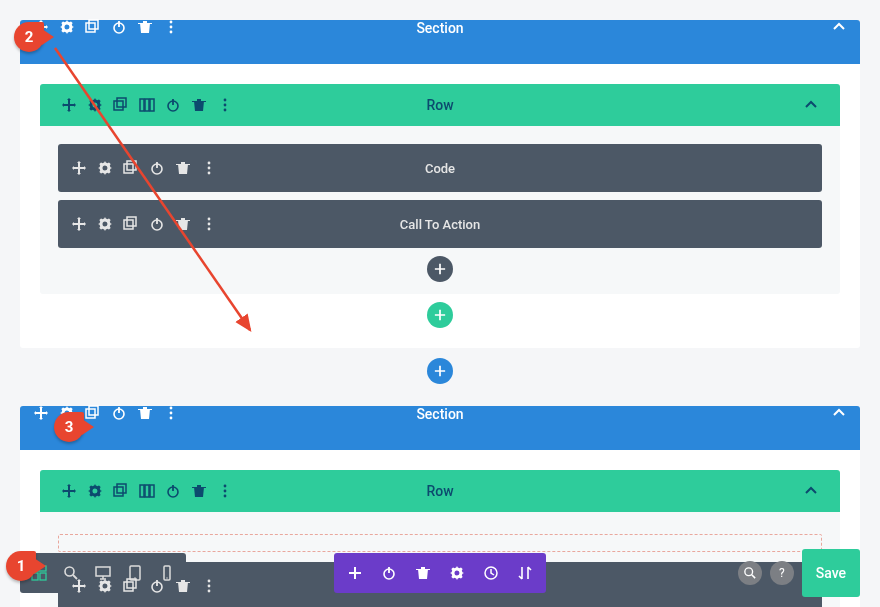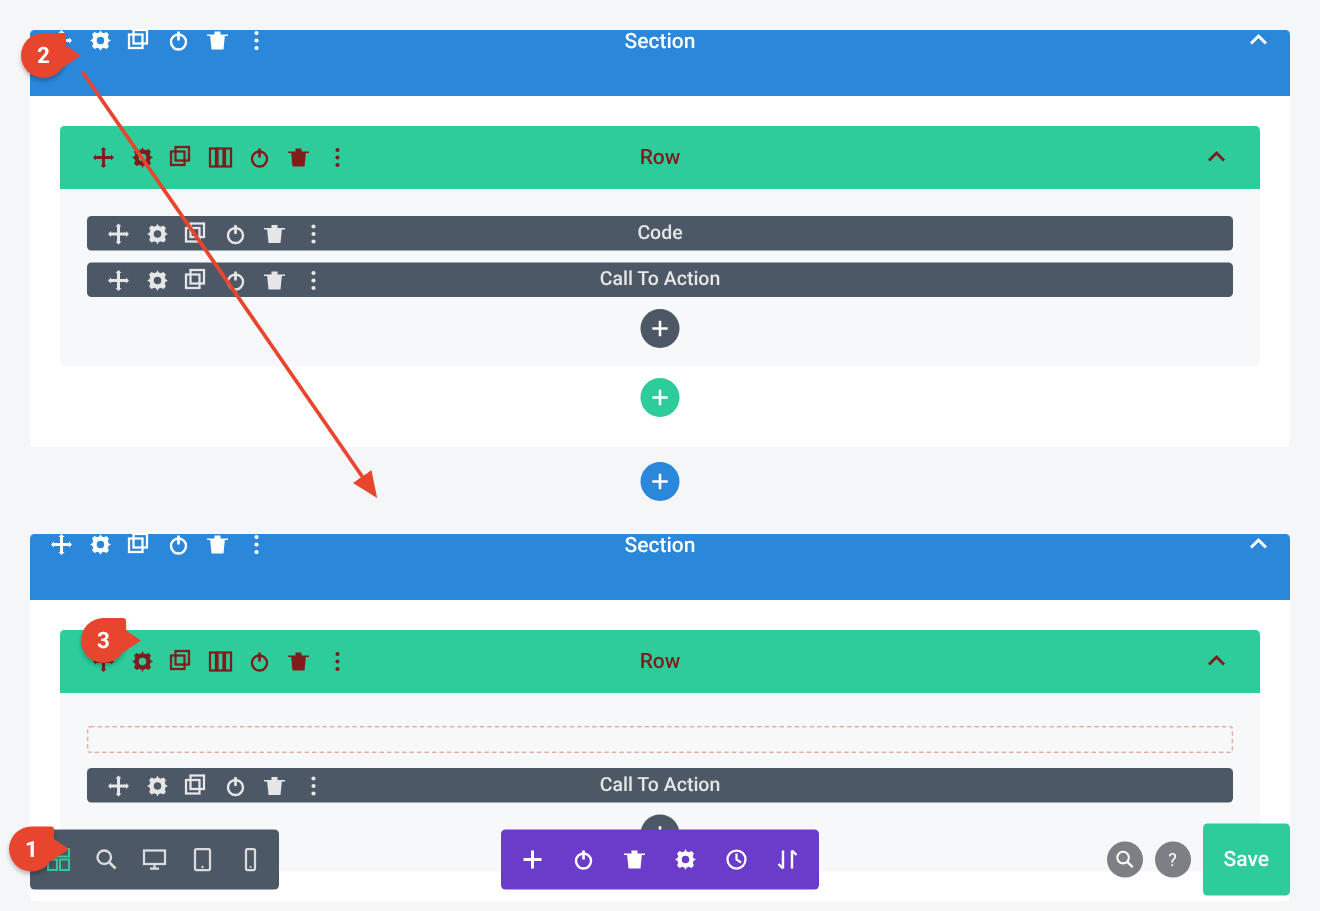--- a/index.html
+++ b/index.html
@@ -25,38 +25,38 @@
     padding: 0 14px;
   }
   .section-body {
     background: #fff;
     padding: 20px;
     border-radius: 0 0 3px 3px;
   }
 
   .row-header {
     background: #2ecc9b;
-    color: #7f1d1d;
+    color: #0c4a6e;
     height: 42px;
     display: flex;
     align-items: center;
     border-radius: 3px 3px 0 0;
     position: relative;
     padding: 0 22px;
   }
   .row-body {
     background: #f6f8f9;
     padding: 18px 18px 12px 18px;
     border-radius: 0 0 3px 3px;
   }
 
   .module-bar {
     background: #4c5866;
     color: #e6e6e6;
-    height: 23px;
+    height: 48px;
     display: flex;
     align-items: center;
     border-radius: 3px;
     position: relative;
     padding: 0 14px;
     margin-bottom: 8px;
   }
   .module-bar:last-of-type { margin-bottom: 0; }
 
   .bar-icons { display: flex; gap: 12px; align-items: center; z-index: 2;}

